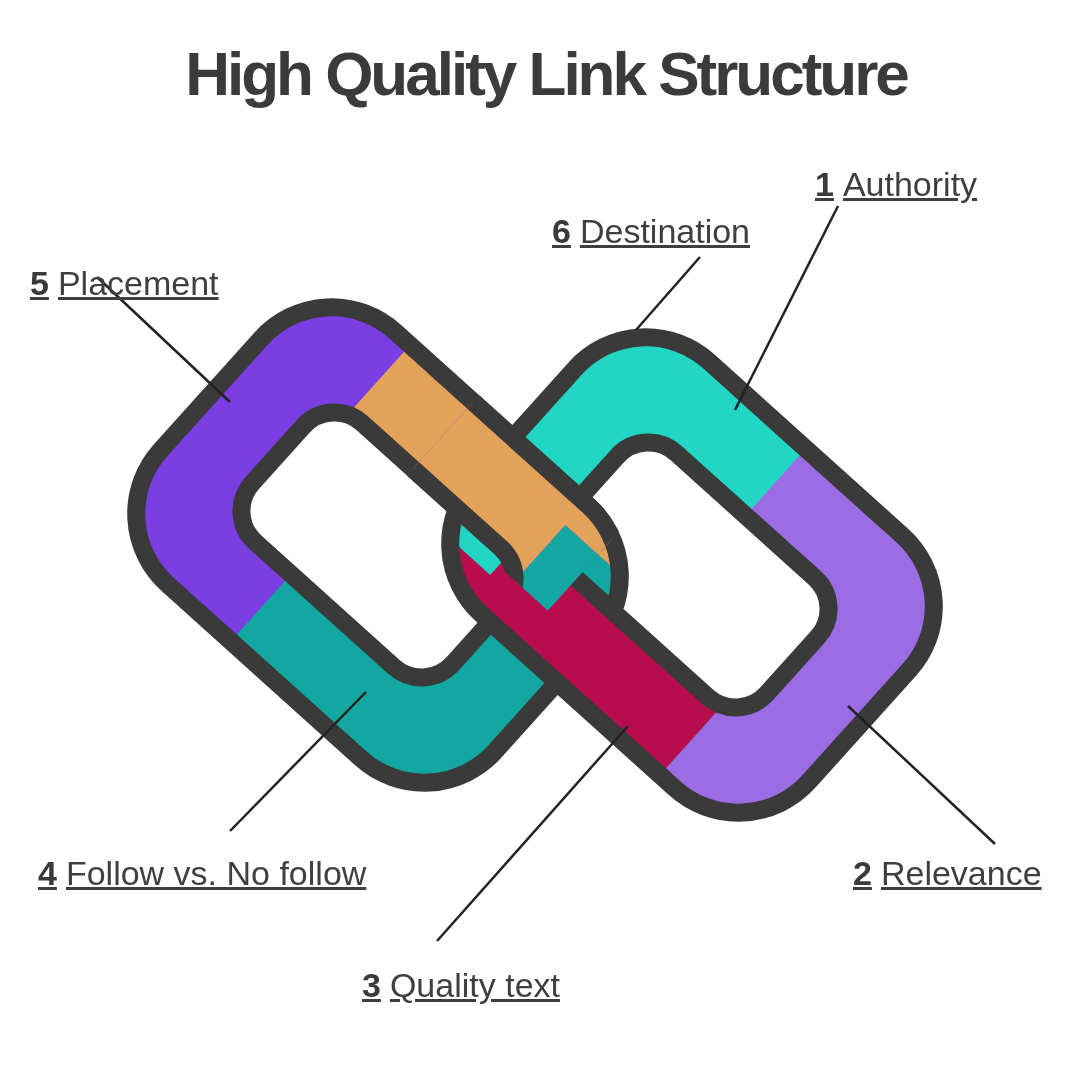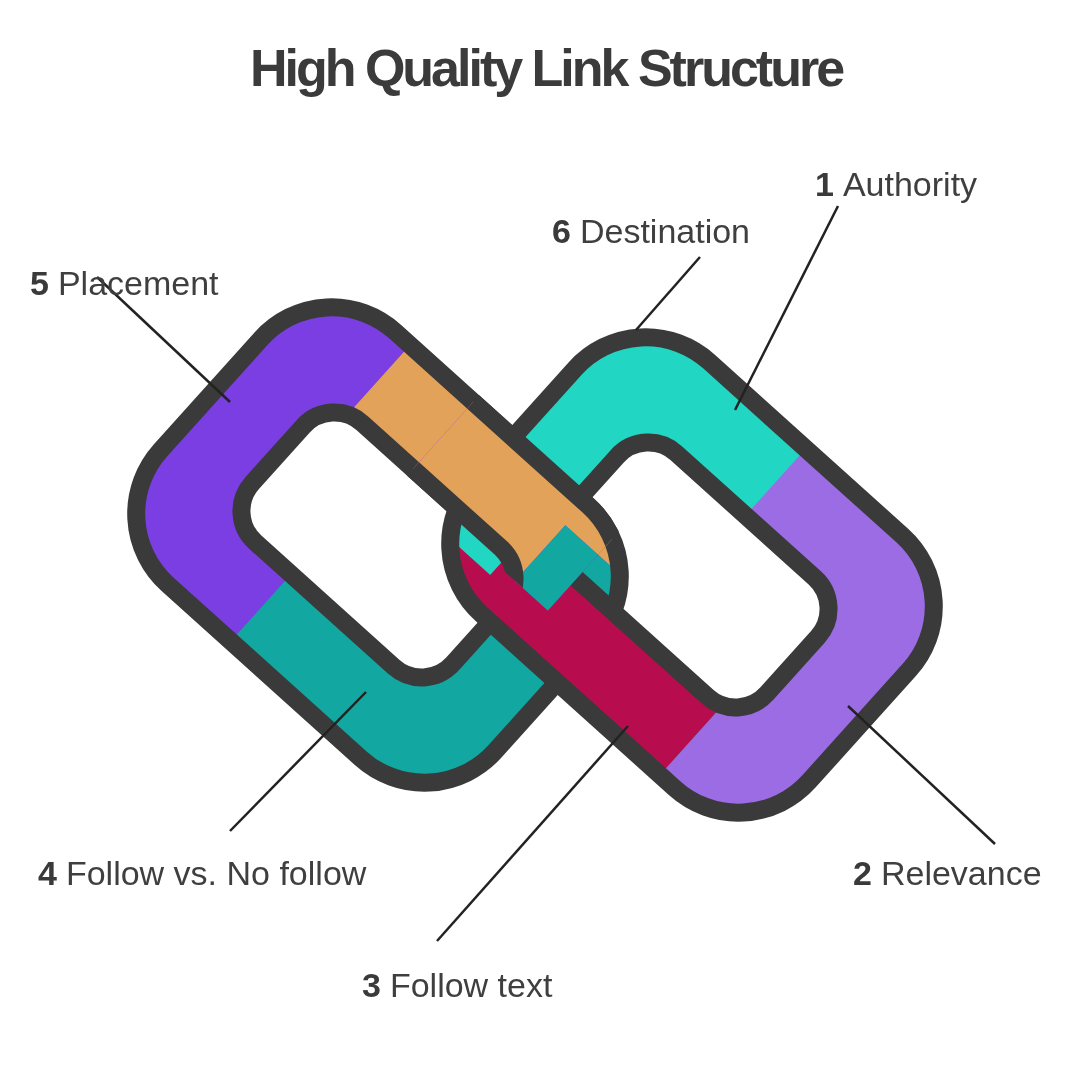--- a/index.html
+++ b/index.html
@@ -2,26 +2,26 @@
 <html><head>
 <meta charset="utf-8">
 <style>
   html,body{margin:0;padding:0;}
   body{
     width:1080px;height:1080px;position:relative;background:#ffffff;
     font-family:"Liberation Sans","DejaVu Sans",sans-serif;overflow:hidden;
   }
   .title{
     position:absolute;left:12px;right:0;top:38px;text-align:center;
-    font-weight:800;font-size:52px;letter-spacing:-3px;color:#3b3b3b;
+    font-weight:800;font-size:62px;letter-spacing:-3px;color:#3b3b3b;
     white-space:nowrap;
   }
   .diagram-svg{position:absolute;left:0;top:0;}
   .callout{
-    position:absolute;white-space:nowrap;font-size:34px;color:#3f3f3f;
+    position:absolute;white-space:nowrap;font-size:34px;color:#3f3f3f;text-decoration:underline;
   }
   .callout .num{font-weight:800;margin-right:9px;color:#3a3a3a;}
   
   .pos-1{left:815px;top:165px;}
   .pos-2{left:838px;top:854px;margin-left:15px;}
   .pos-3{left:362px;top:966px;}
   .pos-4{left:38px;top:854px;}
   .pos-5{left:30px;top:229px;margin-top:35px;}
   .pos-6{left:552px;top:212px;}
 </style>
@@ -79,21 +79,21 @@
   <line x1="995" y1="844" x2="848" y2="706" stroke-width="2.5" stroke="#222222"></line>
 </svg>
 
 <div class="callout pos-1">
   <span class="num">1</span><span>Authority</span>
 </div>
 <div class="callout pos-2">
   <span class="num">2</span><span>Relevance</span>
 </div>
 <div class="callout pos-3">
-  <span class="num">3</span><span>Follow text</span>
+  <span class="num">3</span><span>Quality text</span>
 </div>
 <div class="callout pos-4">
   <span class="num">4</span><span>Follow vs. No follow</span>
 </div>
 <div class="callout pos-5">
   <span class="num">5</span><span>Placement</span>
 </div>
 <div class="callout pos-6">
   <span class="num">6</span><span>Destination</span>
 </div>

